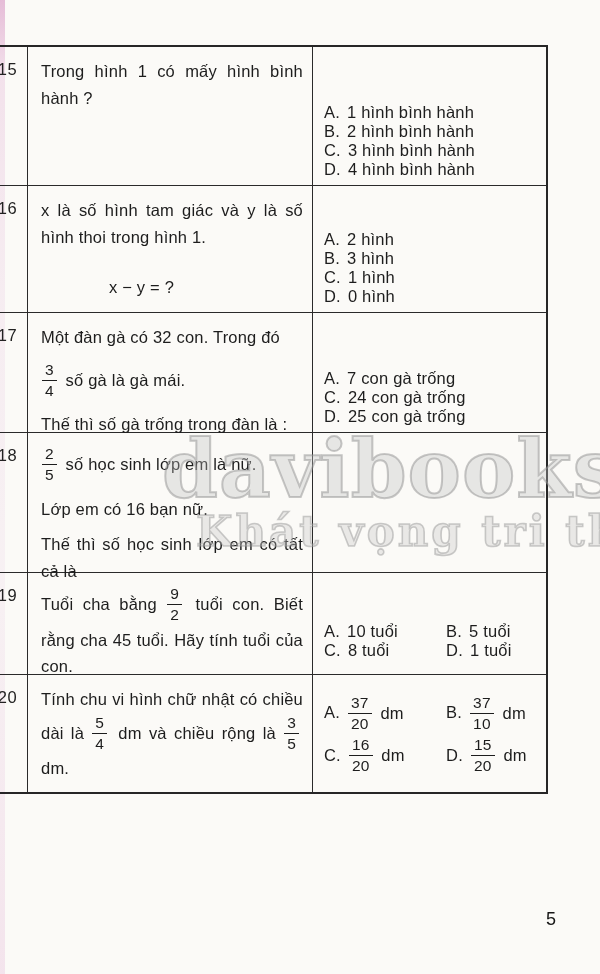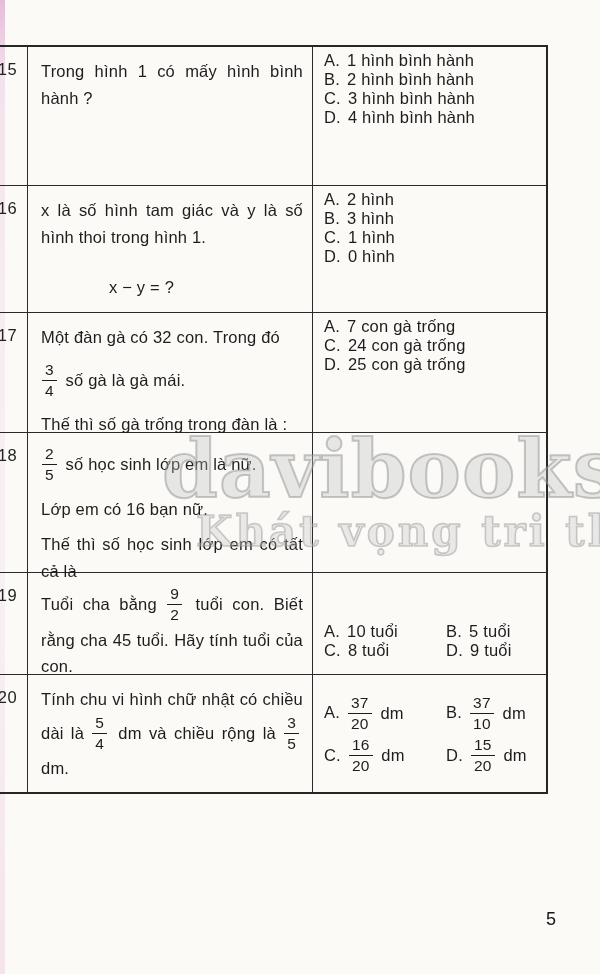--- a/index.html
+++ b/index.html
@@ -39,21 +39,21 @@
   }
   .cell-q .qp { text-align:justify; }
   .cell-q .qp + .qp { margin-top:9px; }
   .cell-q .qp.indent { text-align:left; text-indent:68px; margin-top:24px; }
   .cell-q .qp.last-short { text-align:left; }
 
   .cell-a {
     flex:1 1 auto; padding:4px 4px 6px 11px;
     display:flex; flex-direction:column; font-size:16.5px; letter-spacing:.2px;
   }
-  .cell-a.list { justify-content:flex-start; }
+  .cell-a.list { justify-content:flex-end; }
   .cell-a.grid { justify-content:flex-end; padding-top:12px; padding-bottom:14px; }
   .opt { white-space:nowrap; }
   .opt .lbl { margin-right:7px; }
   .opt-row { display:flex; align-items:center; }
   .opt-row .opt:first-child { width:56%; }
 
   
   .frac {
     display:inline-flex; flex-direction:column; align-items:center;
     vertical-align:middle; line-height:1.15; font-size:15.5px;
@@ -153,21 +153,21 @@
               <span class="fden">2</span>
             </span><span> tuổi con. Biết rằng cha 45 tuổi. Hãy tính tuổi của con.</span></div>
         </div>
         <div class="cell-a grid">
           <div class="opt-row">
             <div class="opt"><span class="lbl">A.</span><span>10 tuổi</span></div>
             <div class="opt"><span class="lbl">B.</span><span>5 tuổi</span></div>
           </div>
           <div class="opt-row">
             <div class="opt"><span class="lbl">C.</span><span>8 tuổi</span></div>
-            <div class="opt"><span class="lbl">D.</span><span>9 tuổi</span></div>
+            <div class="opt"><span class="lbl">D.</span><span>1 tuổi</span></div>
           </div>
         </div>
       </div>
       <div class="row" style="height: 118px;">
         <div class="cell-num">20</div>
         <div class="cell-q">
           <div class="qp"><span>Tính chu vi hình chữ nhật có chiều dài là </span><span class="frac">
               <span class="fnum">5</span>
               <span class="fden">4</span>
             </span><span> dm và chiều rộng là </span><span class="frac">

